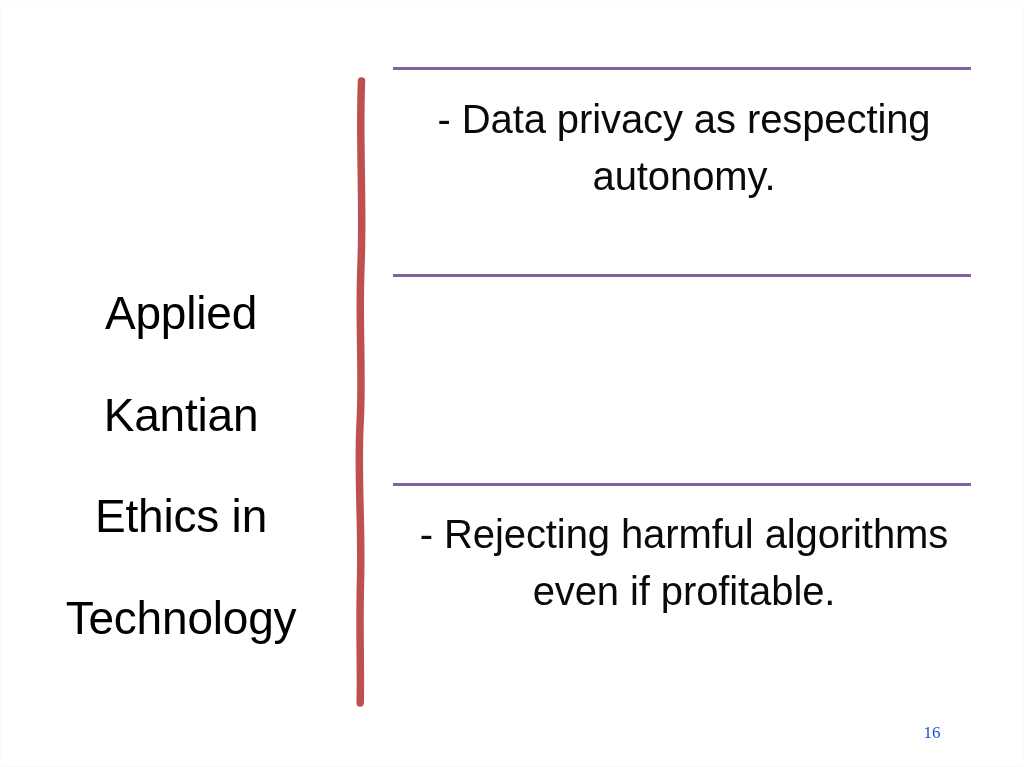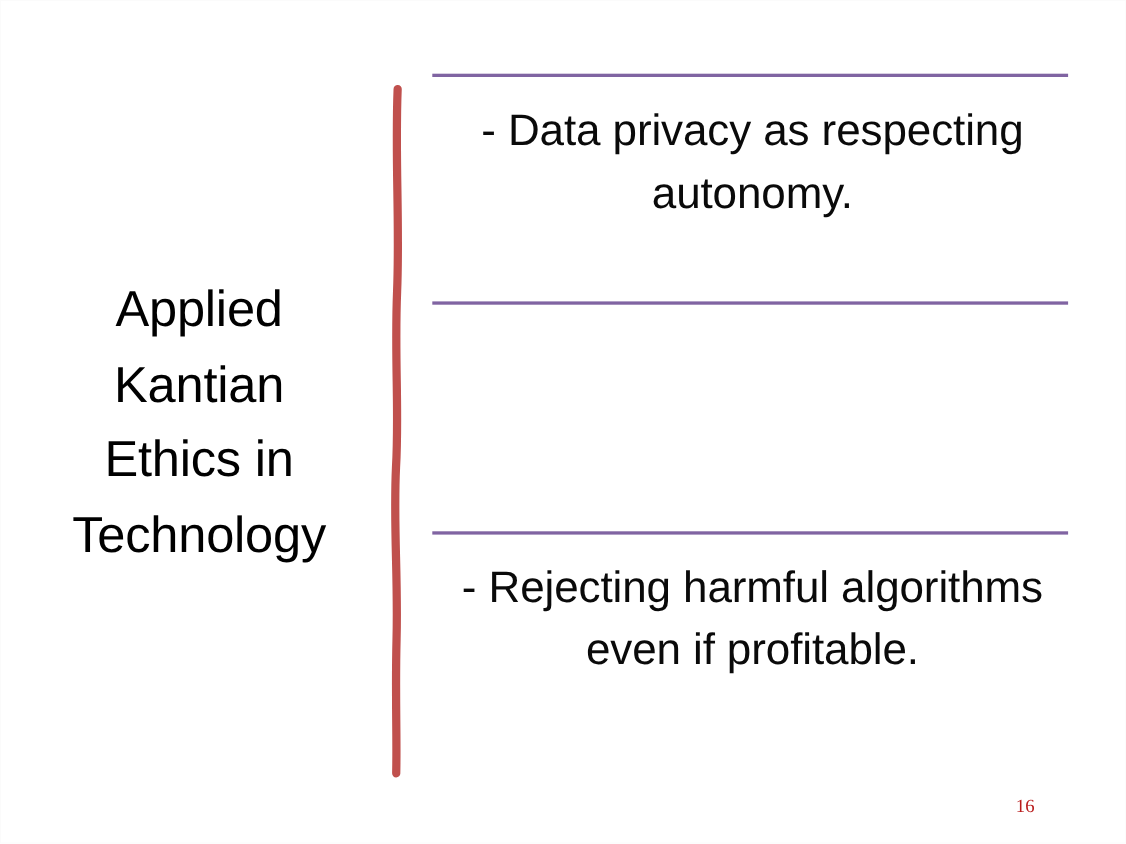--- a/index.html
+++ b/index.html
@@ -30,20 +30,21 @@
     text-align: center;
     color: #000000;
     font-size: 46px;
     line-height: 1.49;
     letter-spacing: -0.2px;
     font-weight: 400;
   }
   .title-line {
     display: block;
     white-space: nowrap;
+    margin-top: 33px;
   }
 
   
   .red-divider {
     position: absolute;
     left: 336px;
     top: 72px;
     width: 46px;
     height: 640px;
     pointer-events: none;
@@ -84,21 +85,21 @@
   .bullet-3 { top: 505px; }
 
   
   .page-number {
     position: absolute;
     left: 906px;
     top: 722px;
     width: 50px;
     text-align: center;
     font-size: 17px;
-    color: #b91c1c;
+    color: #1d4ed8;
     font-family: "Liberation Serif", serif;
   }
 </style>
 </head>
 <body>
 
 <div class="slide">
 
   <div class="title-block">
     <span class="title-line">Applied</span>

